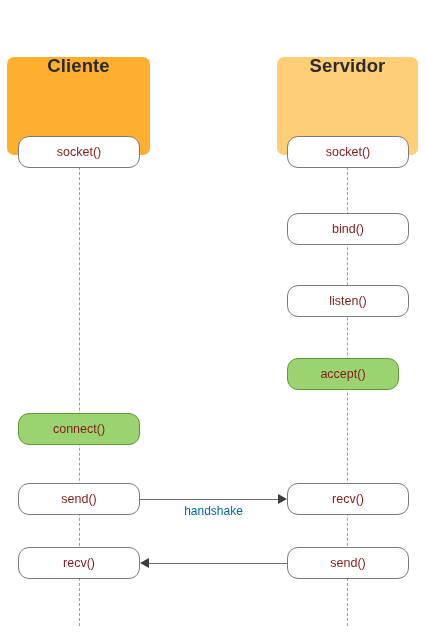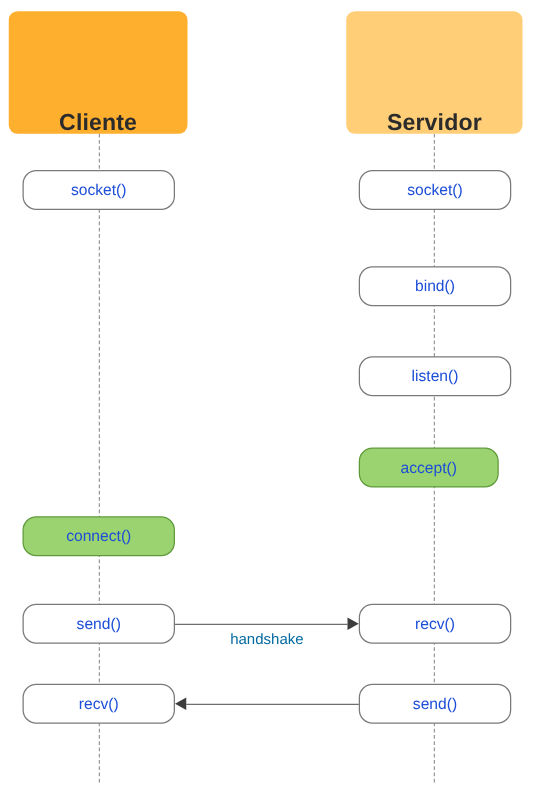--- a/index.html
+++ b/index.html
@@ -28,23 +28,24 @@
     position: absolute;
     width: 0;
     border-left: 1.4px dashed #9a9a9a;
   }
 
   
   .actor-box {
     position: absolute;
     border-radius: 7px;
     display: flex;
-    align-items: flex-end;
+    align-items: flex-start;
     justify-content: center;
     box-sizing: border-box;
+    margin-top: 48px;
   }
   .actor-label {
     font-size: 18.5px;
     font-weight: bold;
     color: #2b2b2b;
     letter-spacing: .1px;
     line-height: 1;
   }
 
   
@@ -57,21 +58,21 @@
     display: flex;
     align-items: center;
     justify-content: center;
   }
   .step-box.highlight {
     background: #9ad370;
     border-color: #5f9a3a;
   }
   .step-label {
     font-size: 12.5px;
-    color: #1d4ed8;
+    color: #7f1d1d;
     line-height: 1;
     white-space: nowrap;
   }
 
   
   .msg-line {
     position: absolute;
     height: 0;
     border-top: 1.3px solid #6e6e6e;
   }

